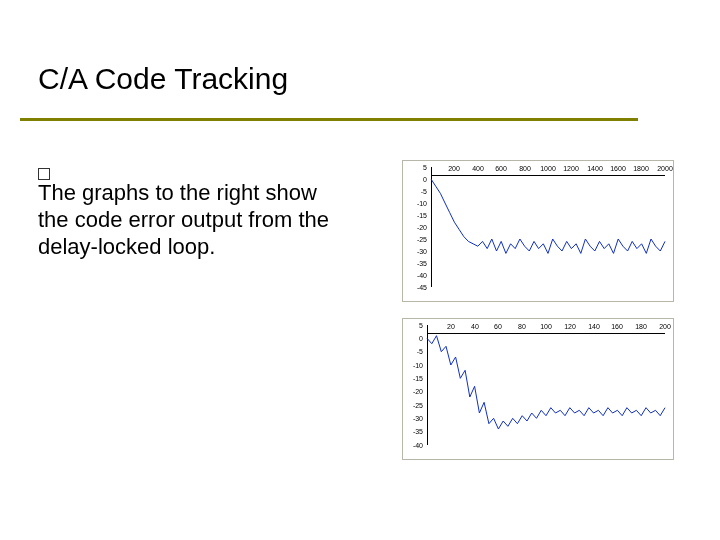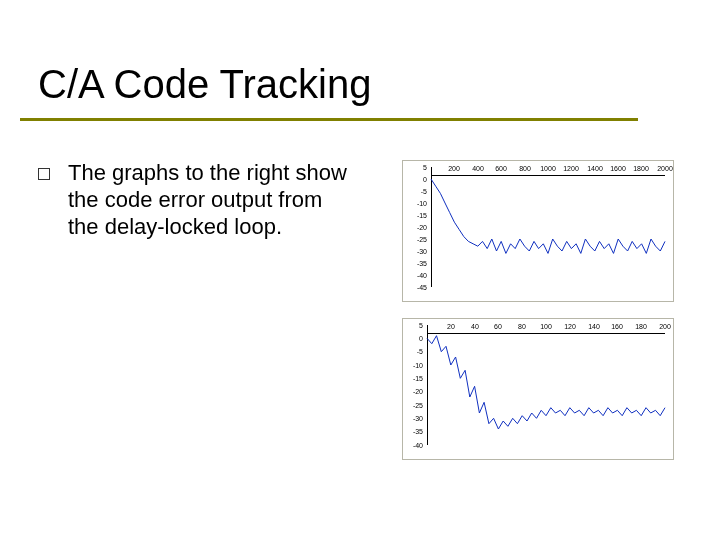--- a/index.html
+++ b/index.html
@@ -1,20 +1,20 @@
 <!DOCTYPE html>
 <html><head>
 <meta charset="utf-8">
 <style>
   html,body{margin:0;padding:0;width:720px;height:540px;background:#fff;font-family:Verdana,Geneva,sans-serif;color:#000;}
   .slide{position:relative;width:720px;height:540px;box-sizing:border-box;}
-  .title{position:absolute;left:38px;top:62px;font-size:40px;font-weight:400;letter-spacing:0px;}
+  .title{position:absolute;left:38px;top:62px;font-size:30px;font-weight:400;letter-spacing:0px;}
   .title-rule{position:absolute;left:20px;top:118px;width:618px;height:3px;background:#808000;}
   .body-area{position:absolute;left:38px;top:160px;width:310px;}
-  .bullet-row{display:flex;align-items:flex-start;margin-bottom:6px;}
+  .bullet-row{display:flex;align-items:flex-start;margin-bottom:6px;flex-direction:column;}
   .bullet-mark{width:10px;height:10px;border:1.5px solid #333;margin-top:8px;margin-right:18px;flex:0 0 auto;}
   .bullet-text{font-size:22px;line-height:1.22;}
   .chart-box{position:absolute;border:1.5px solid #b7b6a8;background:#fff;}
   .chart1{left:402px;top:160px;width:270px;height:140px;}
   .chart2{left:402px;top:318px;width:270px;height:140px;}
   .axis{position:absolute;background:#000;}
   .chart1 .yaxis{left:28px;top:6px;width:1px;height:120px;}
   .chart1 .xaxis{left:28px;top:14px;width:234px;height:1px;}
   .chart2 .yaxis{left:24px;top:6px;width:1px;height:120px;}
   .chart2 .xaxis{left:24px;top:14px;width:238px;height:1px;}

